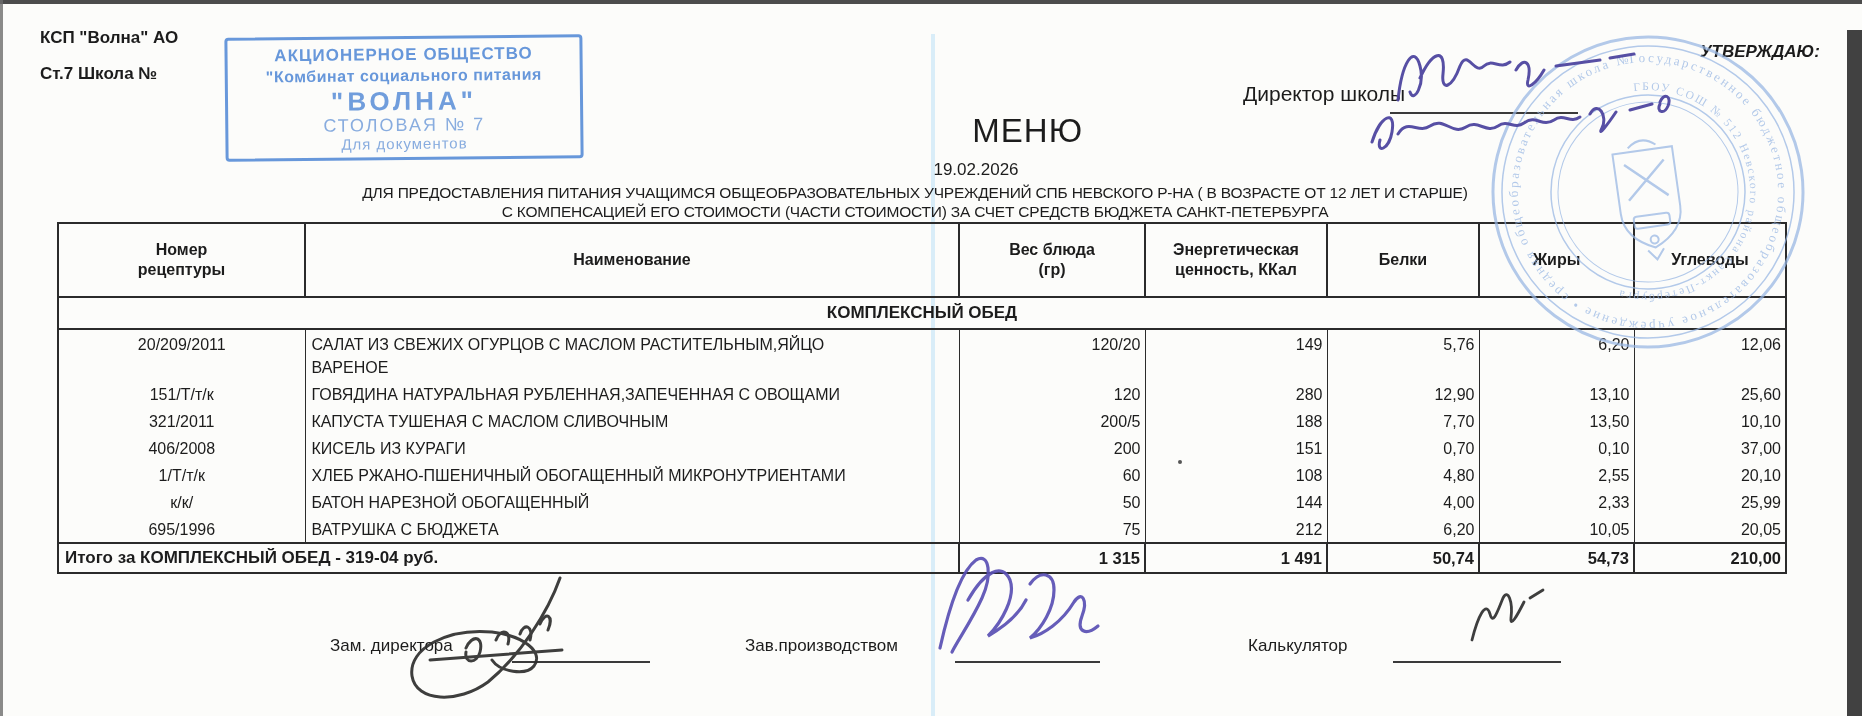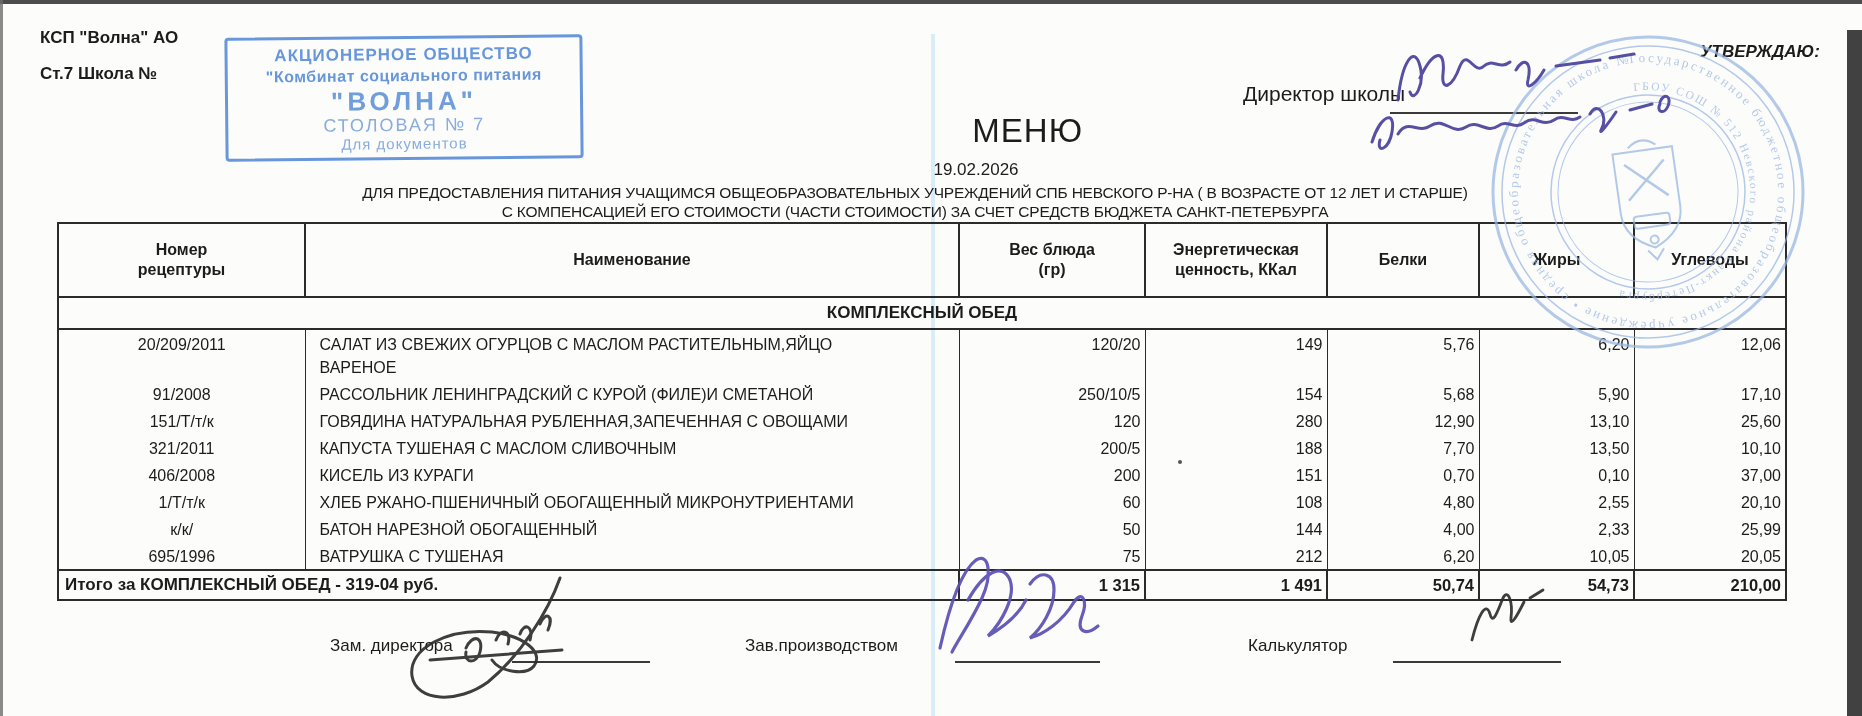--- a/index.html
+++ b/index.html
@@ -52,21 +52,21 @@
   .section-row td{
     border:2px solid #2b2b2b;border-left:2px solid #2b2b2b;height:28px;
     text-align:center;font-weight:700;font-size:17px;
   }
   tr.data-row{height:26px;}
   tr.data-row td{
     border-left:1.5px solid #2b2b2b;border-right:1.5px solid #2b2b2b;
     border-top:0;border-bottom:0;vertical-align:top;padding-top:3px;line-height:23px;
   }
   td.code{text-align:center;}
-  td.name{text-align:left;padding-left:14px;white-space:pre-line;}
+  td.name{text-align:left;padding-left:6px;white-space:pre-line;}
   td.num{text-align:right;padding-right:4px;}
   tr.total-row{height:30px;margin-left:27px;}
   tr.total-row td{
     border:2px solid #2b2b2b;font-weight:700;vertical-align:middle;font-size:17px;
   }
   tr.total-row td.label{text-align:left;padding-left:6px;}
   tr.total-row td.num{font-size:16.5px;}
   table.menu{border:2px solid #2b2b2b;}
 
   .sig-label{position:absolute;font-size:17px;}
@@ -143,29 +143,20 @@
       <td class="code">20/209/2011</td>
       <td class="name">САЛАТ ИЗ СВЕЖИХ ОГУРЦОВ С МАСЛОМ РАСТИТЕЛЬНЫМ,ЯЙЦО
 ВАРЕНОЕ</td>
       <td class="num">120/20</td>
       <td class="num">149</td>
       <td class="num">5,76</td>
       <td class="num">6,20</td>
       <td class="num">12,06</td>
     </tr>
         <tr class="data-row">
-      <td class="code">91/2008</td>
-      <td class="name">РАССОЛЬНИК ЛЕНИНГРАДСКИЙ С КУРОЙ (ФИЛЕ)И СМЕТАНОЙ</td>
-      <td class="num">250/10/5</td>
-      <td class="num">154</td>
-      <td class="num">5,68</td>
-      <td class="num">5,90</td>
-      <td class="num">17,10</td>
-    </tr>
-        <tr class="data-row">
       <td class="code">151/Т/т/к</td>
       <td class="name">ГОВЯДИНА НАТУРАЛЬНАЯ РУБЛЕННАЯ,ЗАПЕЧЕННАЯ С ОВОЩАМИ</td>
       <td class="num">120</td>
       <td class="num">280</td>
       <td class="num">12,90</td>
       <td class="num">13,10</td>
       <td class="num">25,60</td>
     </tr>
         <tr class="data-row">
       <td class="code">321/2011</td>
@@ -198,21 +189,21 @@
       <td class="code">к/к/</td>
       <td class="name">БАТОН НАРЕЗНОЙ ОБОГАЩЕННЫЙ</td>
       <td class="num">50</td>
       <td class="num">144</td>
       <td class="num">4,00</td>
       <td class="num">2,33</td>
       <td class="num">25,99</td>
     </tr>
         <tr class="data-row">
       <td class="code">695/1996</td>
-      <td class="name">ВАТРУШКА С ТУШЕНАЯ</td>
+      <td class="name">ВАТРУШКА С БЮДЖЕТА</td>
       <td class="num">75</td>
       <td class="num">212</td>
       <td class="num">6,20</td>
       <td class="num">10,05</td>
       <td class="num">20,05</td>
     </tr>
         <tr class="total-row" id="total-row">
         <td class="label" colspan="2">Итого за КОМПЛЕКСНЫЙ ОБЕД - 319-04 руб.</td>
         <td class="num">1 315</td>
         <td class="num">1 491</td>

